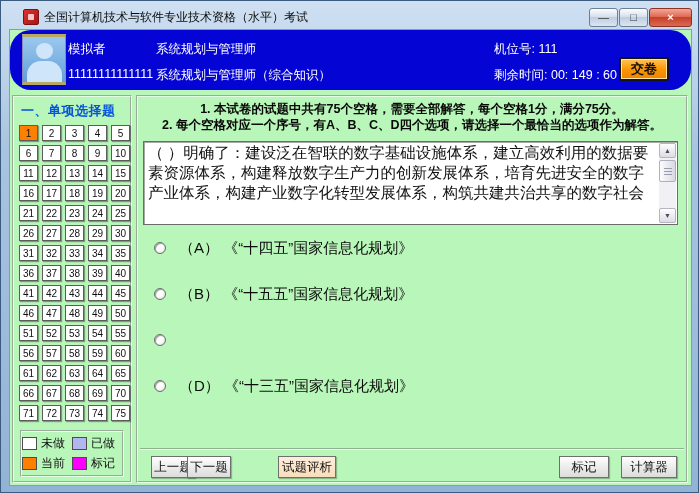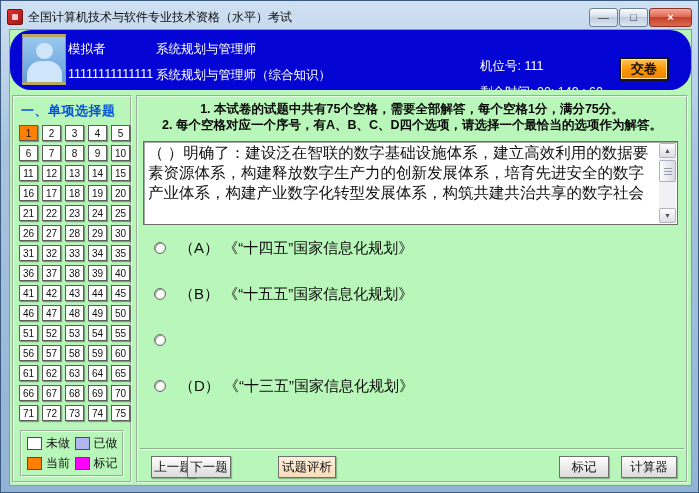--- a/index.html
+++ b/index.html
@@ -5,21 +5,21 @@
   * { margin:0; padding:0; box-sizing:border-box; }
   html,body { background:#555; }
   body { font-family:"Liberation Sans", sans-serif; }
 
   .window{
     position:relative; width:699px; height:493px;
     background:linear-gradient(180deg,#cfe0f2 0%,#a9c4e0 30%,#93b3d6 100%);
     border:1px solid #3a5a80; overflow:hidden;
   }
   
-  .titlebar{ position:absolute; top:0; left:0; right:0; height:28px; display:flex; align-items:center; padding:16px 6px; }
+  .titlebar{ position:absolute; top:0; left:16px; right:0; height:28px; display:flex; align-items:center; padding:16px 6px; }
   .app-icon{ width:16px; height:16px; background:linear-gradient(135deg,#e03030,#a01818); border:1px solid #801010; border-radius:2px; margin-right:5px; position:relative; flex:0 0 auto;}
   .app-icon::after{ content:""; position:absolute; left:4px; top:4px; width:6px; height:6px; background:#f8c8c8; border-radius:1px; }
   .title-text{ font-size:12px; color:#0a0a0a; flex:1 1 auto; white-space:nowrap; overflow:hidden; }
   .win-btns{ display:flex; gap:1px; }
   .win-btn{ width:29px; height:19px; border:1px solid #6b7f95; border-radius:3px;
     background:linear-gradient(#fdfeff,#d6e0ec 45%,#bfcde0 50%,#dde6f0);
     display:flex; align-items:center; justify-content:center; font-size:11px; color:#333; cursor:default;}
   .win-btn.close{ width:43px; background:linear-gradient(#f4a698,#e06a52 45%,#c8402c 50%,#d86a50); border-color:#8c3326; color:#fff; font-weight:bold;}
 
   
@@ -27,37 +27,37 @@
 
   
   .exam-header{ position:absolute; top:0; left:0; right:0; height:60px; background:#0404d4; color:#fff;border-radius:21px; }
   .avatar{ position:absolute; left:12px; top:4px; width:44px; height:51px;
     background:linear-gradient(#9cc8ee,#60a0da); border-top:3px solid #b8a860; border-bottom:3px solid #b8a860;
     border-left:1px solid #88b; border-right:1px solid #88b; overflow:hidden;}
   .avatar .head{ position:absolute; left:13px; top:6px; width:17px; height:16px; border-radius:50%; background:#cfe6fa; }
   .avatar .torso{ position:absolute; left:4px; top:24px; width:35px; height:26px; border-radius:14px 14px 0 0; background:#cfe6fa; }
   .hdr-text{ position:absolute; font-size:12.5px; white-space:nowrap; }
   .r1{ top:11px; } .r2{ top:37px; }
-  .c1{ left:58px; } .c2{ left:146px; } .c3{ left:470px;margin-top:17px; }
+  .c1{ left:58px; } .c2{ left:146px; } .c3{ left:484px; }
   .submit-wrap{ position:absolute; right:22px; top:27px; border:2px solid #141414; border-radius:2px; background:#141414; }
   .submit-btn{ min-width:46px; height:20px; padding:0 8px; background:linear-gradient(#ffc050,#fb9400 55%,#f08600);
     border:1px solid #ffe2a8; color:#101010; font-weight:bold; font-size:13px; display:flex; align-items:center; justify-content:center; cursor:pointer; font-family:inherit;}
 
   
   .exam-body{ position:absolute; top:60px; left:0; right:0; bottom:0; background:#b9f6b9; }
 
   
   .sidebar{ position:absolute; left:2px; top:5px; width:120px; height:388px; border:2px groove #e4ffe4; }
   .side-title{ margin:5px 0 1px 7px; font-size:13px; font-weight:bold; color:#0452dd; letter-spacing:0.5px;}
   .qgrid{ display:grid; grid-template-columns:repeat(5,19px); grid-auto-rows:16px; column-gap:4px; row-gap:4px; padding:4px 0 0 5px; }
   .qcell{ background:#fff; border:1px solid #5c5c5c; box-shadow:1px 1px 1px rgba(0,0,0,0.35);
     font-size:10px; color:#101010; display:flex; align-items:center; justify-content:center; cursor:pointer; }
   .qcell.current{ background:#ff8000; }
   .legend{ position:absolute; left:6px; bottom:4px; width:104px; height:47px; border:2px groove #e4ffe4;
-    display:grid; grid-template-columns:1fr 1fr; align-content:space-evenly; padding-left:5px; }
+    display:grid; grid-template-columns:1fr 1fr; align-content:space-evenly; }
   .legend-item{ display:flex; align-items:center; gap:4px; font-size:12px; color:#101010; }
   .swatch{ width:15px; height:13px; border:1px solid #4c4c4c; flex:0 0 auto; }
 
   
   .main{ position:absolute; left:126px; top:5px; width:552px; height:388px; border:2px groove #e4ffe4; }
   .instructions{ position:absolute; left:6px; top:4px; right:6px; font-size:12.5px; font-weight:bold; line-height:16px; color:#080808;text-align:center;}
   .qbox{ position:absolute; left:5px; top:44px; width:535px; height:84px; background:#fff;
     border:1px solid #6c6c6c; box-shadow:inset 1px 1px 0 #a8a8a8; }
   .qtext{ position:absolute; left:4px; top:1px; right:21px; bottom:1px; font-size:15.5px; line-height:20px; color:#111; overflow:hidden; }
   .scrollbar{ position:absolute; top:1px; right:1px; bottom:1px; width:17px; background:#f1f1f5; }

